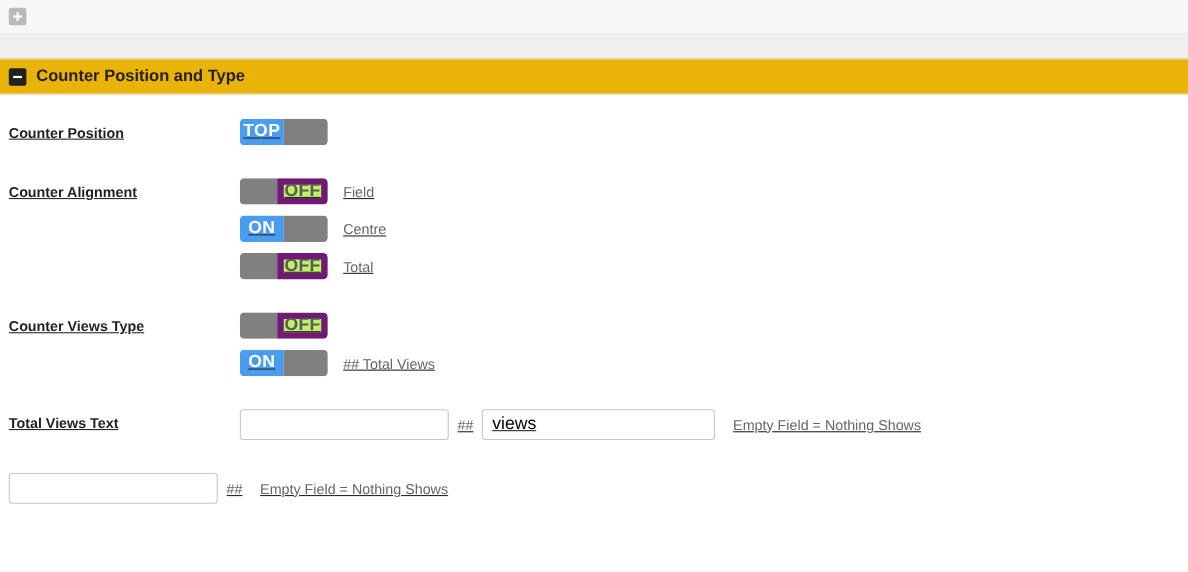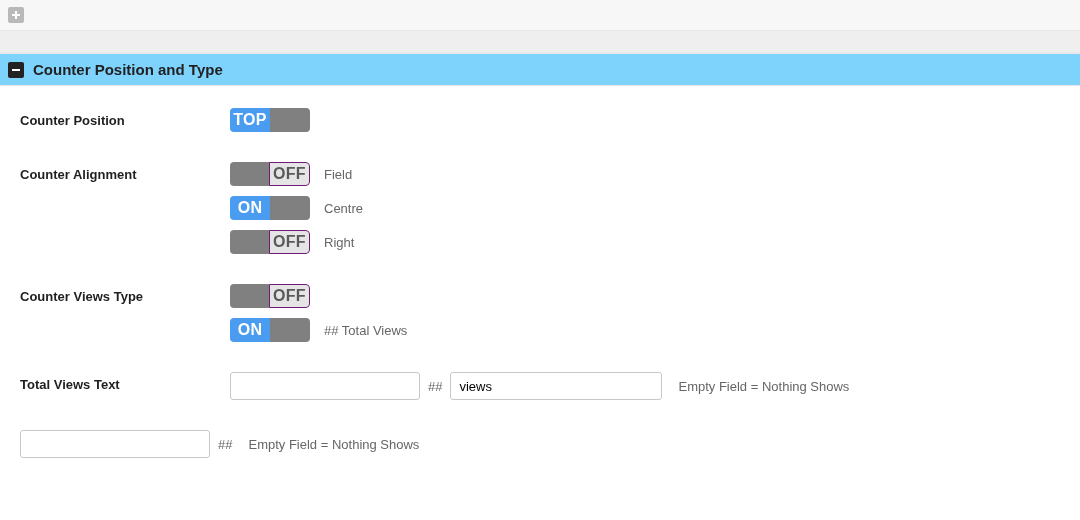--- a/index.html
+++ b/index.html
@@ -10,21 +10,21 @@
       color: #2a2a2a;
       width: 1080px;
     }
     .panel-header {
       display: flex;
       align-items: center;
       padding: 7px 10px 7px 8px;
       border: 1px solid #e8e8e8;
       border-left: none;
       border-right: none;
-      background: #7dd3fc;
+      background: #eab308;
     }
     .panel-header.inactive {
       background: #f7f7f7;
       border-top: none;
     }
     .panel-header .icon-box {
       width: 16px;
       height: 16px;
       background: #222;
       border-radius: 2px;
@@ -43,21 +43,22 @@
       font-weight: 600;
       color: #211f1f;
     }
     .panel-header.inactive .panel-title { color: #333; }
     .spacer-bar {
       height: 22px;
       background: #efefef;
       border-bottom: 1px solid #e6e6e6;
     }
     .panel-body {
-      padding: 22px 10px 20px 20px;
+      padding: 22px 10px 20px 8px;
+      text-decoration: underline;
     }
     .form-row {
       display: flex;
       align-items: flex-start;
       margin-bottom: 30px;
     }
     .form-row:last-child { margin-bottom: 0; }
     .form-label {
       width: 210px;
       flex-shrink: 0;
@@ -89,41 +90,41 @@
       display: flex;
       align-items: center;
       justify-content: center;
       font-weight: 700;
       font-size: 16px;
       letter-spacing: 0.3px;
     }
     .seg.gray { background: #808080; }
     .seg.blue { background: #4a9cf0; color: #fff; }
     .seg.white {
-      background: #e5e5e5;
+      background: #bef264;
       color: #5a5a5a;
-      border: 1px solid #701a75;
+      border: 6px solid #701a75;
       border-radius: 0 4px 4px 0;
     } 
     .switch-label {
       margin-left: 14px;
       font-size: 13px;
       color: #666;
     }
     .input-line {
       display: flex;
       align-items: center;
       gap: 8px;
     }
     .text-input {
       height: 28px;
       border: 1px solid #c8c8c8;
       border-radius: 3px;
       padding: 0 8px;
-      font-size: 13px;
+      font-size: 16px;
       width: 190px;
       background: #fff;
     }
     .text-input.wide { width: 212px; }
     .sep-hash {
       font-size: 13px;
       color: #666;
       font-weight: 500;
     }
     .hint {
@@ -182,21 +183,21 @@
           <div class="seg blue">ON</div>
           <div class="seg gray"></div>
         </div>
         <span class="switch-label">Centre</span>
       </div>
       <div class="switch-line">
         <div class="switch">
           <div class="seg gray"></div>
           <div class="seg white">OFF</div>
         </div>
-        <span class="switch-label">Right</span>
+        <span class="switch-label">Total</span>
       </div>
     </div>
   </div>
 
   <div class="form-row">
     <div class="form-label">Counter Views Type</div>
     <div class="form-control-col">
       <div class="switch-line">
         <div class="switch">
           <div class="seg gray"></div>

